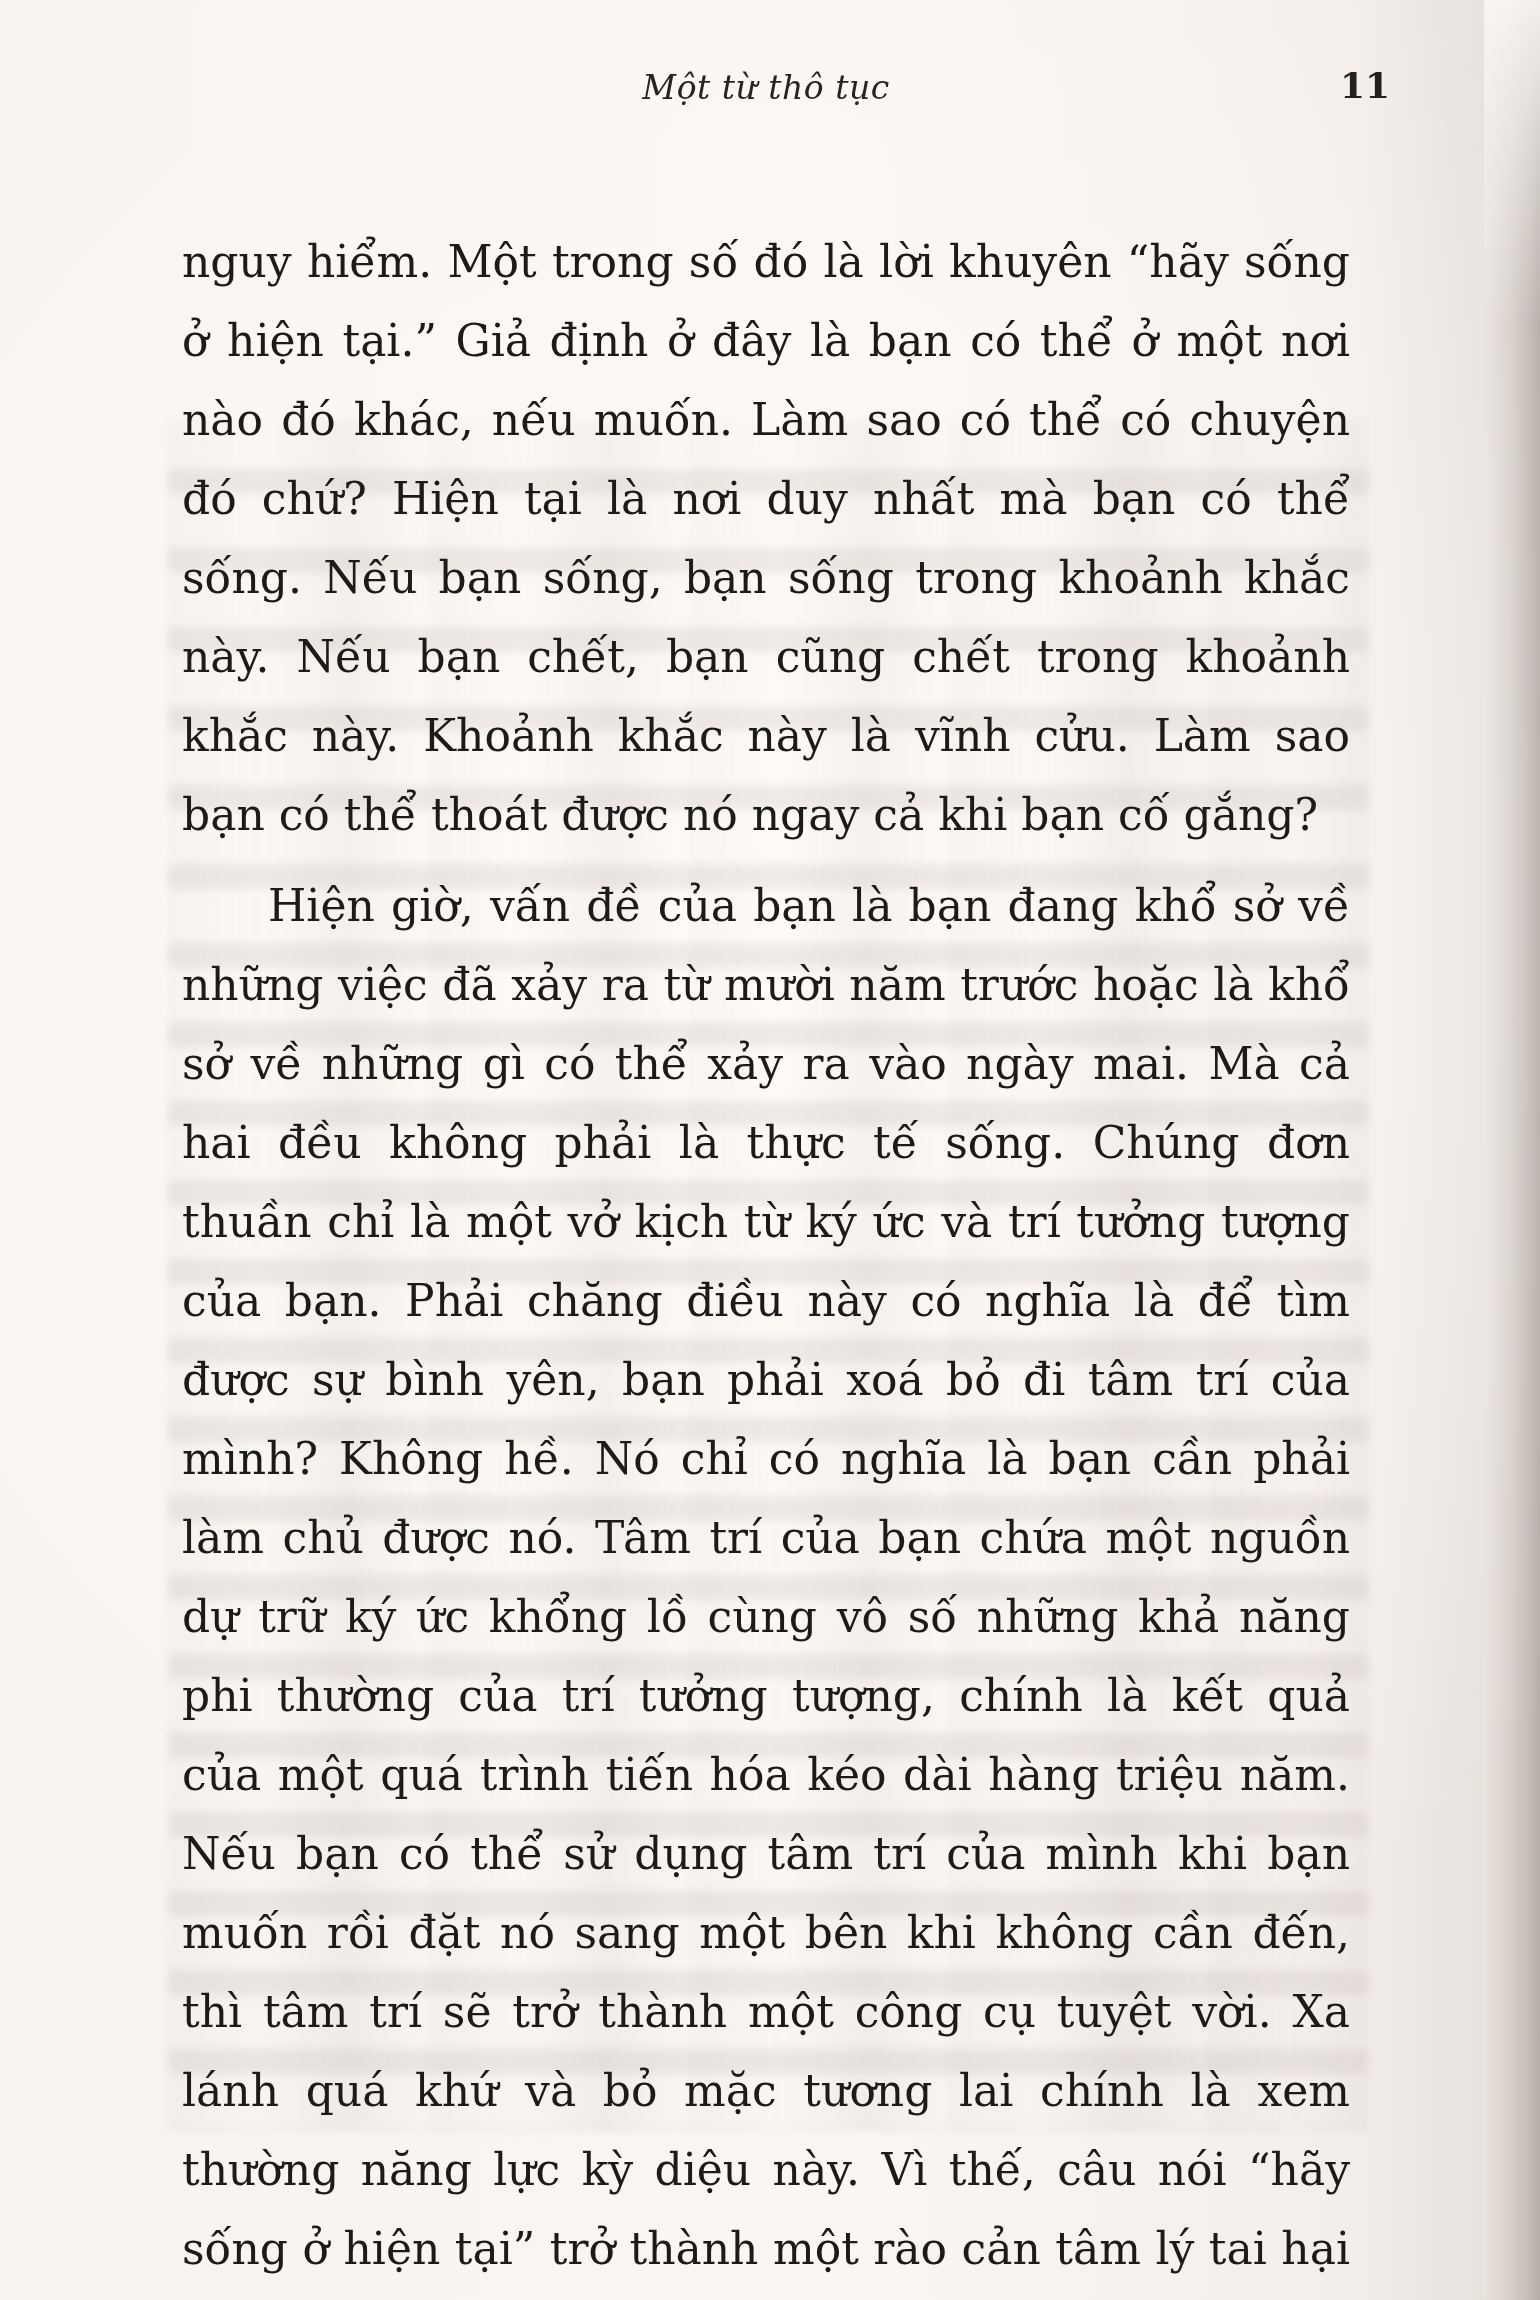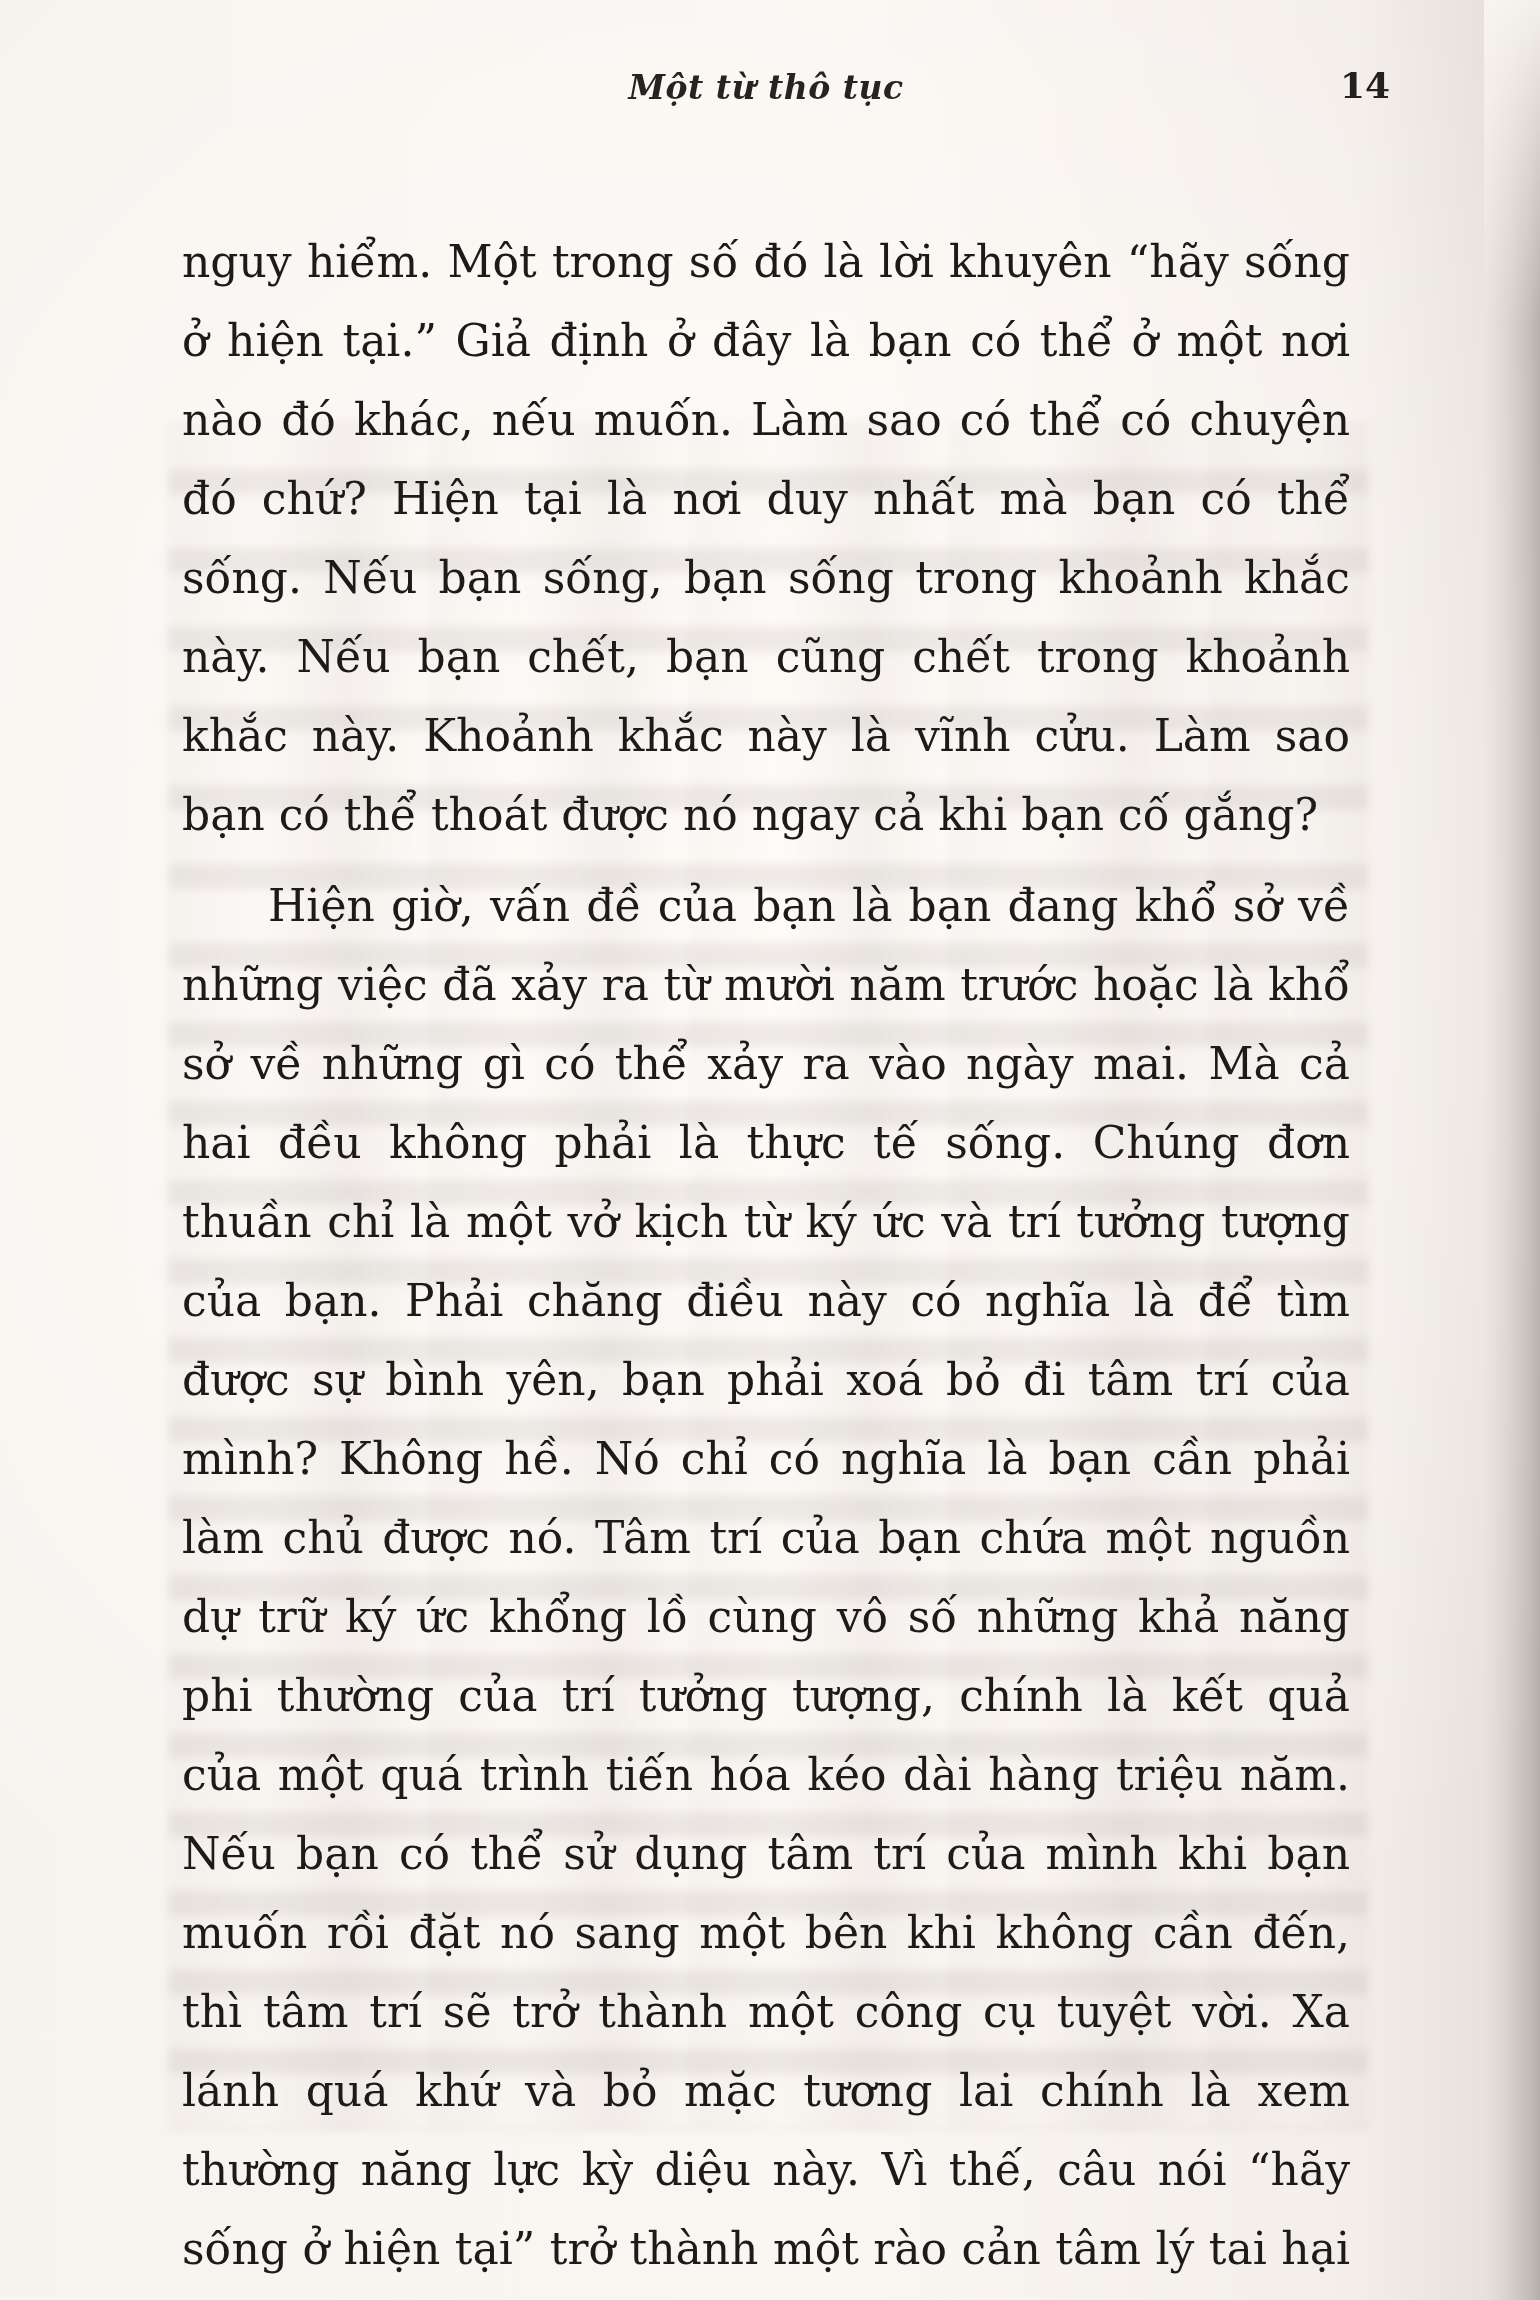--- a/index.html
+++ b/index.html
@@ -53,21 +53,21 @@
     position:relative;
     margin:0 170px;
     width:1192px;
     height:52px;
   }
   .running-title{
     position:absolute;
     left:0; right:0;
     text-align:center;
     font-style:italic;
-    font-weight:700;
+    font-weight:400;
     font-size:33px;
     color:#262422;
     letter-spacing:0.5px;
   }
   .page-number{
     position:absolute;
     right:-28px; top:-4px;
     font-weight:600;
     font-size:36px;
     color:#23211f;
@@ -92,21 +92,21 @@
 </style>
 </head>
 <body>
 
 <div class="page">
 
   <div class="ghost-layer"></div>
 
   <header>
     <span class="running-title">Một từ thô tục</span>
-    <span class="page-number">14</span>
+    <span class="page-number">11</span>
   </header>
 
   <main>
     <p class="para">nguy hiểm. Một trong số đó là lời khuyên “hãy sống ở hiện tại.” Giả định ở đây là bạn có thể ở một nơi nào đó khác, nếu muốn. Làm sao có thể có chuyện đó chứ? Hiện tại là nơi duy nhất mà bạn có thể sống. Nếu bạn sống, bạn sống trong khoảnh khắc này. Nếu bạn chết, bạn cũng chết trong khoảnh khắc này. Khoảnh khắc này là vĩnh cửu. Làm sao bạn có thể thoát được nó ngay cả khi bạn cố gắng?</p>
     <p class="para">Hiện giờ, vấn đề của bạn là bạn đang khổ sở về những việc đã xảy ra từ mười năm trước hoặc là khổ sở về những gì có thể xảy ra vào ngày mai. Mà cả hai đều không phải là thực tế sống. Chúng đơn thuần chỉ là một vở kịch từ ký ức và trí tưởng tượng của bạn. Phải chăng điều này có nghĩa là để tìm được sự bình yên, bạn phải xoá bỏ đi tâm trí của mình? Không hề. Nó chỉ có nghĩa là bạn cần phải làm chủ được nó. Tâm trí của bạn chứa một nguồn dự trữ ký ức khổng lồ cùng vô số những khả năng phi thường của trí tưởng tượng, chính là kết quả của một quá trình tiến hóa kéo dài hàng triệu năm. Nếu bạn có thể sử dụng tâm trí của mình khi bạn muốn rồi đặt nó sang một bên khi không cần đến, thì tâm trí sẽ trở thành một công cụ tuyệt vời. Xa lánh quá khứ và bỏ mặc tương lai chính là xem thường năng lực kỳ diệu này. Vì thế, câu nói “hãy sống ở hiện tại” trở thành một rào cản tâm lý tai hại – bởi nó chối bỏ thực tế tồn tại của chúng ta.</p>
   </main>
 
   <div class="edge-shadow"></div>
 
 </div>

